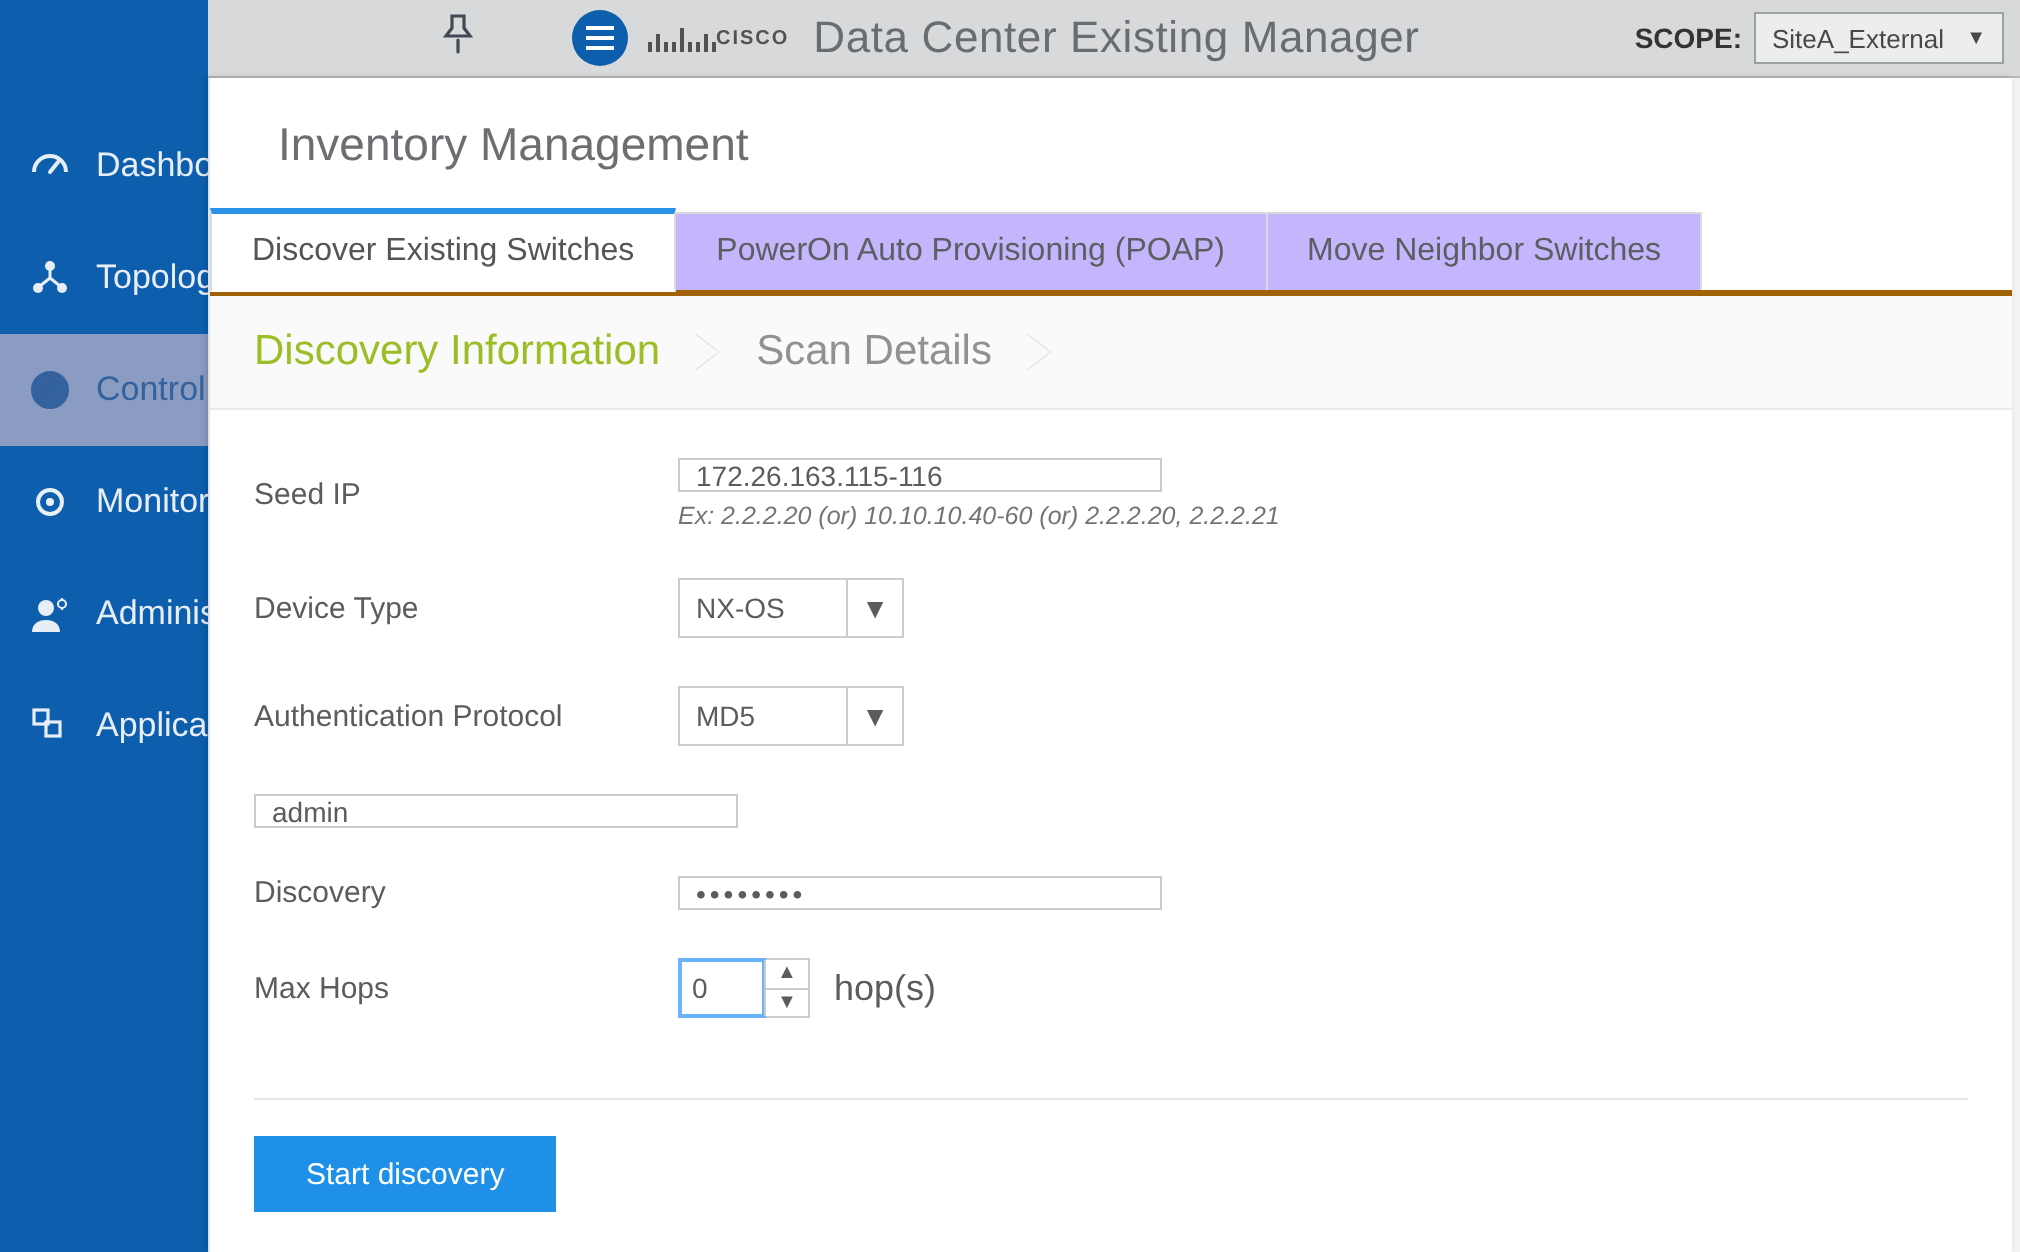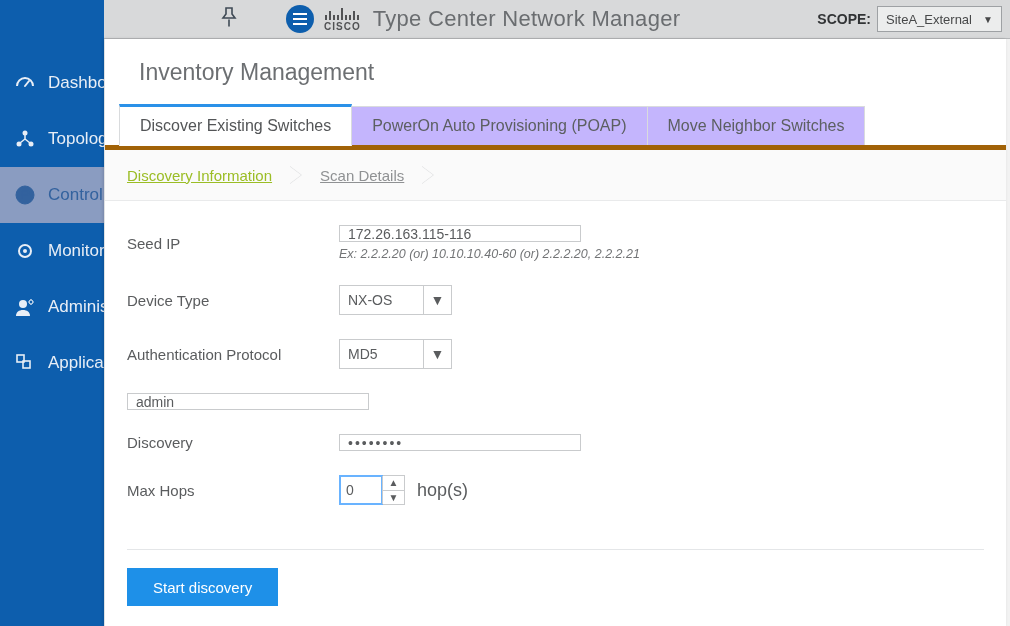--- a/index.html
+++ b/index.html
@@ -15,21 +15,21 @@
   .header .hdr-spacer { width:272px; height:100%; }
   .pin-icon {
     position:absolute; top:6px; left:220px; font-size:20px; color:#3f4a55;
   }
   .menu-circle {
     width:28px; height:28px; border-radius:50%; background:#0d5ead;
     display:flex; align-items:center; justify-content:center; color:#fff;
     margin-left:14px; margin-right:10px; font-weight:bold; font-size:14px;
   }
   .cisco-logo {
-    display:flex; flex-direction:column; align-items:center; margin-right:12px;
+    display:flex; flex-direction:row; align-items:center; margin-right:12px;
     font-family: Arial, sans-serif;
   }
   .cisco-bars { display:flex; align-items:flex-end; gap:2px; height:13px; }
   .cisco-bars span { width:2px; background:#515254; display:block; }
   .cisco-bars span:nth-child(1){height:5px}
   .cisco-bars span:nth-child(2){height:9px}
   .cisco-bars span:nth-child(3){height:5px}
   .cisco-bars span:nth-child(4){height:5px}
   .cisco-bars span:nth-child(5){height:12px}
   .cisco-bars span:nth-child(6){height:5px}
@@ -67,21 +67,21 @@
     position:absolute; left:104px; top:39px; right:4px; bottom:0;
     background:#fff; box-shadow:-1px 0 3px rgba(0,0,0,0.15);
     border-left:1px solid #dfe1e3;
     padding:20px 0 0 0;
     display:flex; flex-direction:column;
   }
   .modal h1 {
     font-size:23px; color:#6c6f72; font-weight:400; padding-left:34px; margin-bottom:18px;
   }
   .tabs {
-    display:flex; align-items:flex-end; border-bottom:5px solid #a16207; padding-left:14px;
+    display:flex; align-items:flex-end; border-bottom:3px solid #a16207; 
     background:#fff;
   }
   .tab {
     padding:10px 20px; font-size:16px; color:#5c5f61;
     border:1px solid #d9dbdd; border-bottom:none;
     background:#c4b5fd; margin-right:0px;
     position:relative;
   }
   .tab.active {
     background:#fff; color:#535557;
@@ -89,21 +89,21 @@
     margin-bottom:-1px;
     border-bottom:1px solid #fff;
   }
   .tab:first-child { border-left:1px solid #d9dbdd;}
   .tab + .tab { border-left:none; }
 
   .breadcrumb-row {
     display:flex; align-items:center; padding:16px 22px;
     border-bottom:1px solid #e9eaeb; background:#fafafa;
   }
-  .bc-step { font-size:15px; color:#8f9193; display:flex; align-items:flex-end;text-decoration:underline;}
+  .bc-step { font-size:21px; color:#8f9193; display:flex; align-items:flex-end;}
   .bc-step.active { color:#9bbd25; }
   .bc-chevron {
     width:0;height:0;border-top:9px solid transparent;border-bottom:9px solid transparent;
     border-left:12px solid #e1e2e3; margin:0 18px 0 18px;
     position:relative;
   }
   .bc-chevron::after{
     content:"";position:absolute;left:-13px;top:-9px;
     border-top:9px solid transparent;border-bottom:9px solid transparent;
     border-left:12px solid #fafafa;
@@ -165,21 +165,21 @@
         <span></span>
         <span></span>
         <span></span>
         <span></span>
         <span></span>
         <span></span>
         <span></span>
       </div>
     <div class="cisco-text">CISCO</div>
   </div>
-  <div class="app-title">Type Center Network Manager</div>
+  <div class="app-title">Data Center Existing Manager</div>
   <div class="scope-label">SCOPE:</div>
   <div class="scope-select">
     <span>SiteA_External</span>
     <span class="caret">▼</span>
   </div>
 </div>
 <div class="pin-icon">
   <svg width="18" height="22" viewBox="0 0 18 22">
       <path d="M6 2h6v6l3 4H3l3-4V2zm3 12v6" stroke="#3f4a55" stroke-width="1.6" fill="none" stroke-linecap="round"></path>
     </svg>

